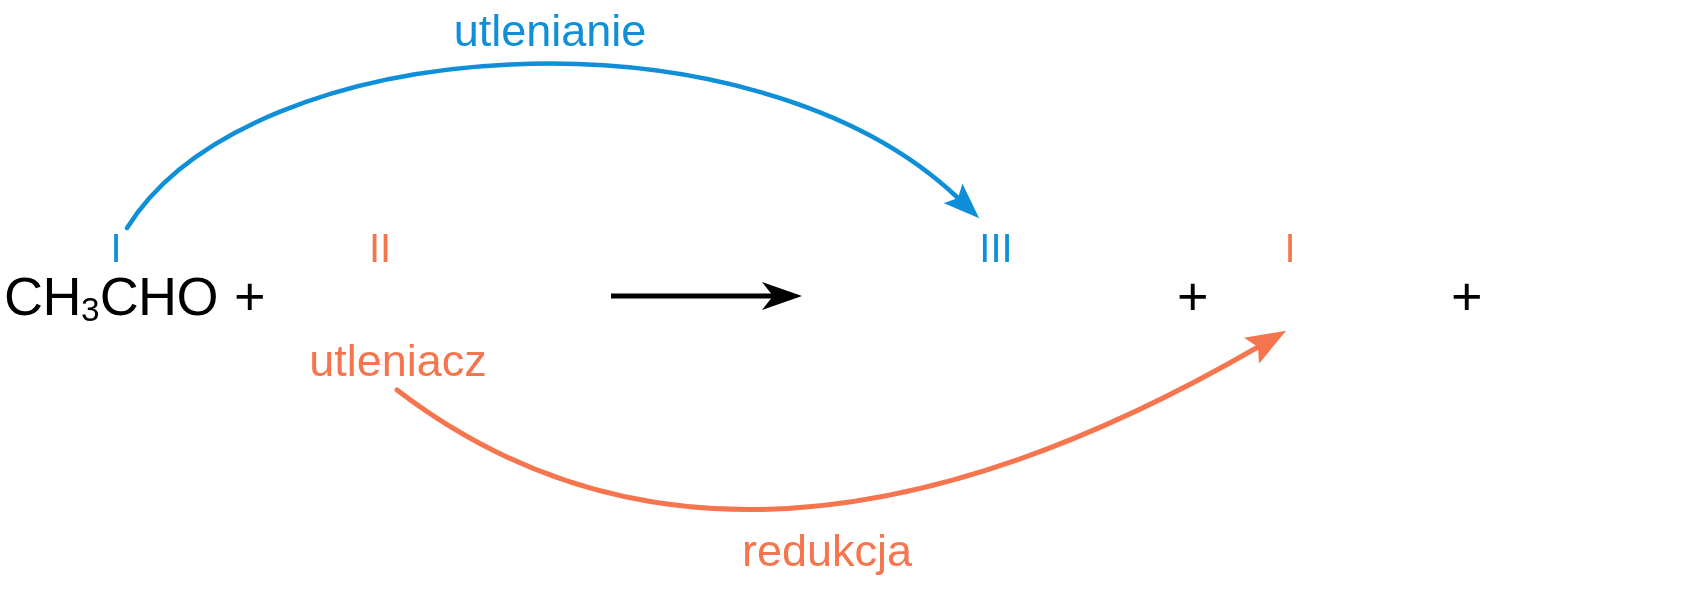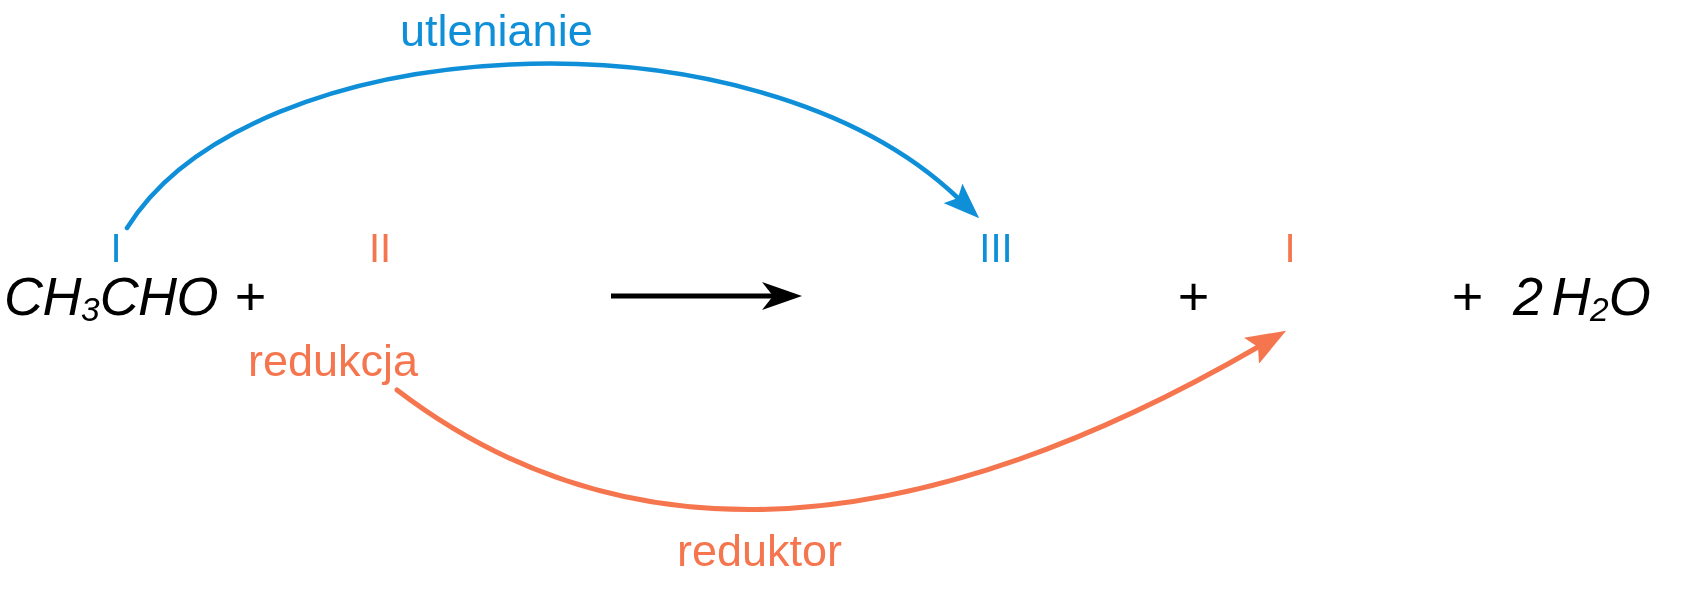--- a/index.html
+++ b/index.html
@@ -23,21 +23,20 @@
     height: 590px;
   }
   .formula {
     position: absolute;
     top: 269px;
     font-size: 54px;
     line-height: 1;
     letter-spacing: -0.5px;
     color: var(--equation-black, #000);
     white-space: nowrap;
-    font-style: italic;
   }
   .formula sub {
     font-size: 0.62em;
     vertical-align: baseline;
     position: relative;
     top: 0.18em;
     letter-spacing: 0;
   }
   .precip {
     font-family: "DejaVu Sans", sans-serif;
@@ -52,20 +51,21 @@
     position: absolute;
     top: 228px;
     width: 100px;
     text-align: center;
     font-size: 40px;
     line-height: 1;
     white-space: nowrap;
   }
   .ann {
     position: absolute;
+    text-align: center;
     font-size: 45px;
     line-height: 1;
     white-space: nowrap;
   }
   .blue   { color: var(--oxidation-blue, #0E8FD8); }
   .orange { color: var(--reduction-orange, #F5764E); }
 </style>
 </head>
 <body>
 
@@ -86,24 +86,24 @@
     <path d="M397,390 Q736,649 1258,347" fill="none" stroke-width="5" stroke-linecap="round" marker-end="url(#head-orange)" stroke="#F5764E"></path>
 
     <g>
       <line x1="611" y1="296" x2="774" y2="296" stroke-width="5" stroke="#000000"></line>
       <polygon points="802,296 762,282 773,296 762,310" fill="#000000"></polygon>
     </g>
   </svg>
 
   <div class="ann blue" style="left:400px; top:8px; width:300px">utlenianie</div>
 
-  <div class="ann orange" style="left:677px; top:528px; width:300px">reduktor</div>
+  <div class="ann orange" style="left:677px; top:528px; width:300px">redukcja</div>
 
 
-  <div class="ann orange" style="left:248px; top:338px; width:300px">redukcja</div>
+  <div class="ann orange" style="left:248px; top:338px; width:300px">utleniacz</div>
 
   <div class="ox blue" style="left:66px">I</div>
 
   <div class="ox orange" style="left:330px">II</div>
 
   <div class="ox blue" style="left:946px">III</div>
 
   <div class="ox orange" style="left:1240px">I</div>
 
   <div class="formula" style="left:4px">
@@ -112,17 +112,14 @@
 
   <div class="formula" style="left:234px">+</div>
 
 
 
   <div class="formula" style="left:1177px">+</div>
 
 
   <div class="formula" style="left:1451px">+</div>
 
-  <div class="formula" style="left:1513px">
-    <span class="coeff">2</span><span>H</span><sub>2</sub><span>O</span>
-  </div>
 
 </div>
 
 </body></html>

